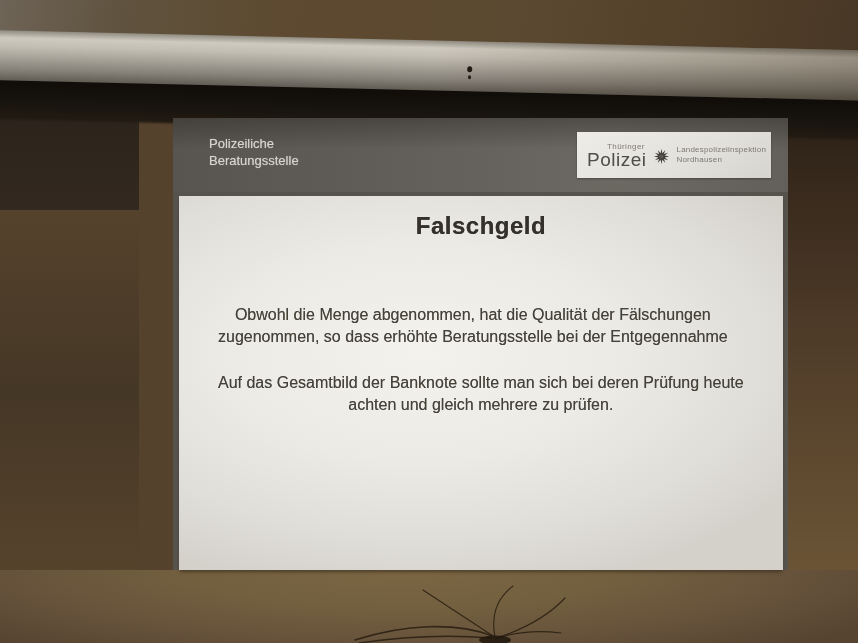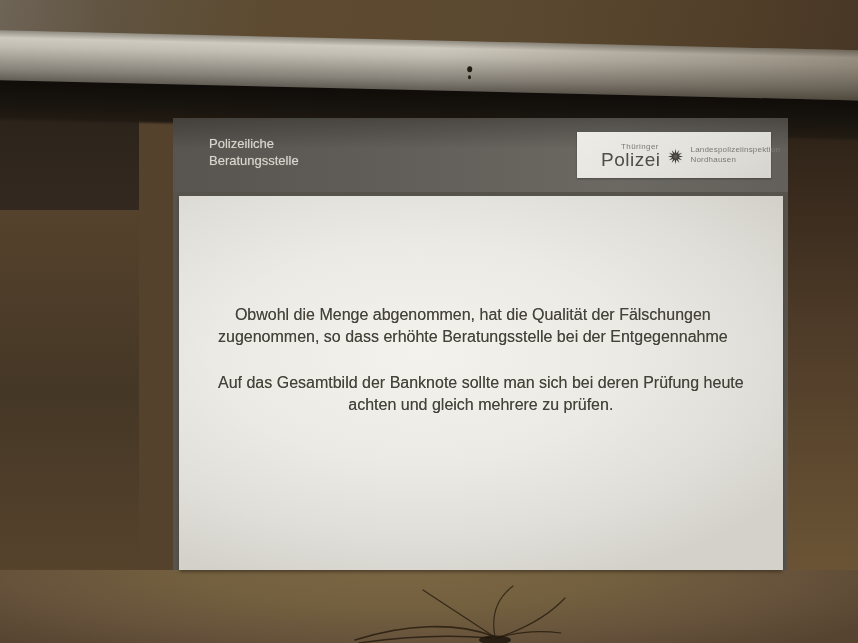--- a/index.html
+++ b/index.html
@@ -54,21 +54,21 @@
   }
   .band-label{
     position:absolute;left:36px;top:17px;
     font-size:13px;line-height:17px;color:#d8d5ce;
     text-shadow:0 0 1px rgba(216,213,206,.6);
   }
   .logo-box{
     position:absolute;left:404px;top:14px;width:194px;height:46px;
     background:linear-gradient(145deg,#eeece7 0%,#e3e1db 58%,#d6d4ce 100%);
     box-shadow:0 1px 2px rgba(0,0,0,.3);
-    display:flex;align-items:center;padding:0 14px;box-sizing:border-box;
+    display:flex;align-items:center;padding:0 0;box-sizing:border-box;
   }
   .logo-brand{display:flex;flex-direction:column;margin-left:10px;}
   .logo-region{font-size:8px;color:#7d7973;letter-spacing:.4px;margin-left:20px;}
   .logo-main{font-size:19px;line-height:18px;color:#504e48;font-weight:500;letter-spacing:.5px;}
   .logo-star{margin:2px 6px 0 7px;flex:0 0 auto;}
   .logo-unit{font-size:8px;line-height:10px;color:#7d7973;letter-spacing:.2px;}
   .white-box{
     position:absolute;left:6px;top:78px;width:604px;height:374px;
     background:radial-gradient(ellipse 75% 65% at 40% 42%,#f3f2ed 0%,#ebeae5 45%,#e0ded8 76%,#d3d1ca 100%);
     box-shadow:0 3px 3px -1px rgba(48,38,26,.6);
@@ -120,20 +120,21 @@
           <circle cx="10" cy="10" r="2.4" fill="#5c5952"></circle>
         </svg>
         <div class="logo-unit">
           <div>Landespolizeiinspektion</div>
           <div>Nordhausen</div>
         </div>
       </div>
     </div>
 
     <div class="white-box">
+      <div class="slide-title">Falschgeld</div>
 
       <div class="slide-par p1">
         <div>Obwohl die Menge abgenommen, hat die Qualität der Fälschungen</div>
         <div>zugenommen, so dass erhöhte Beratungsstelle bei der Entgegennahme</div>
       </div>
 
       <div class="slide-par p2">
         <div>Auf das Gesamtbild der Banknote sollte man sich bei deren Prüfung heute</div>
         <div>achten und gleich mehrere zu prüfen.</div>
       </div>

